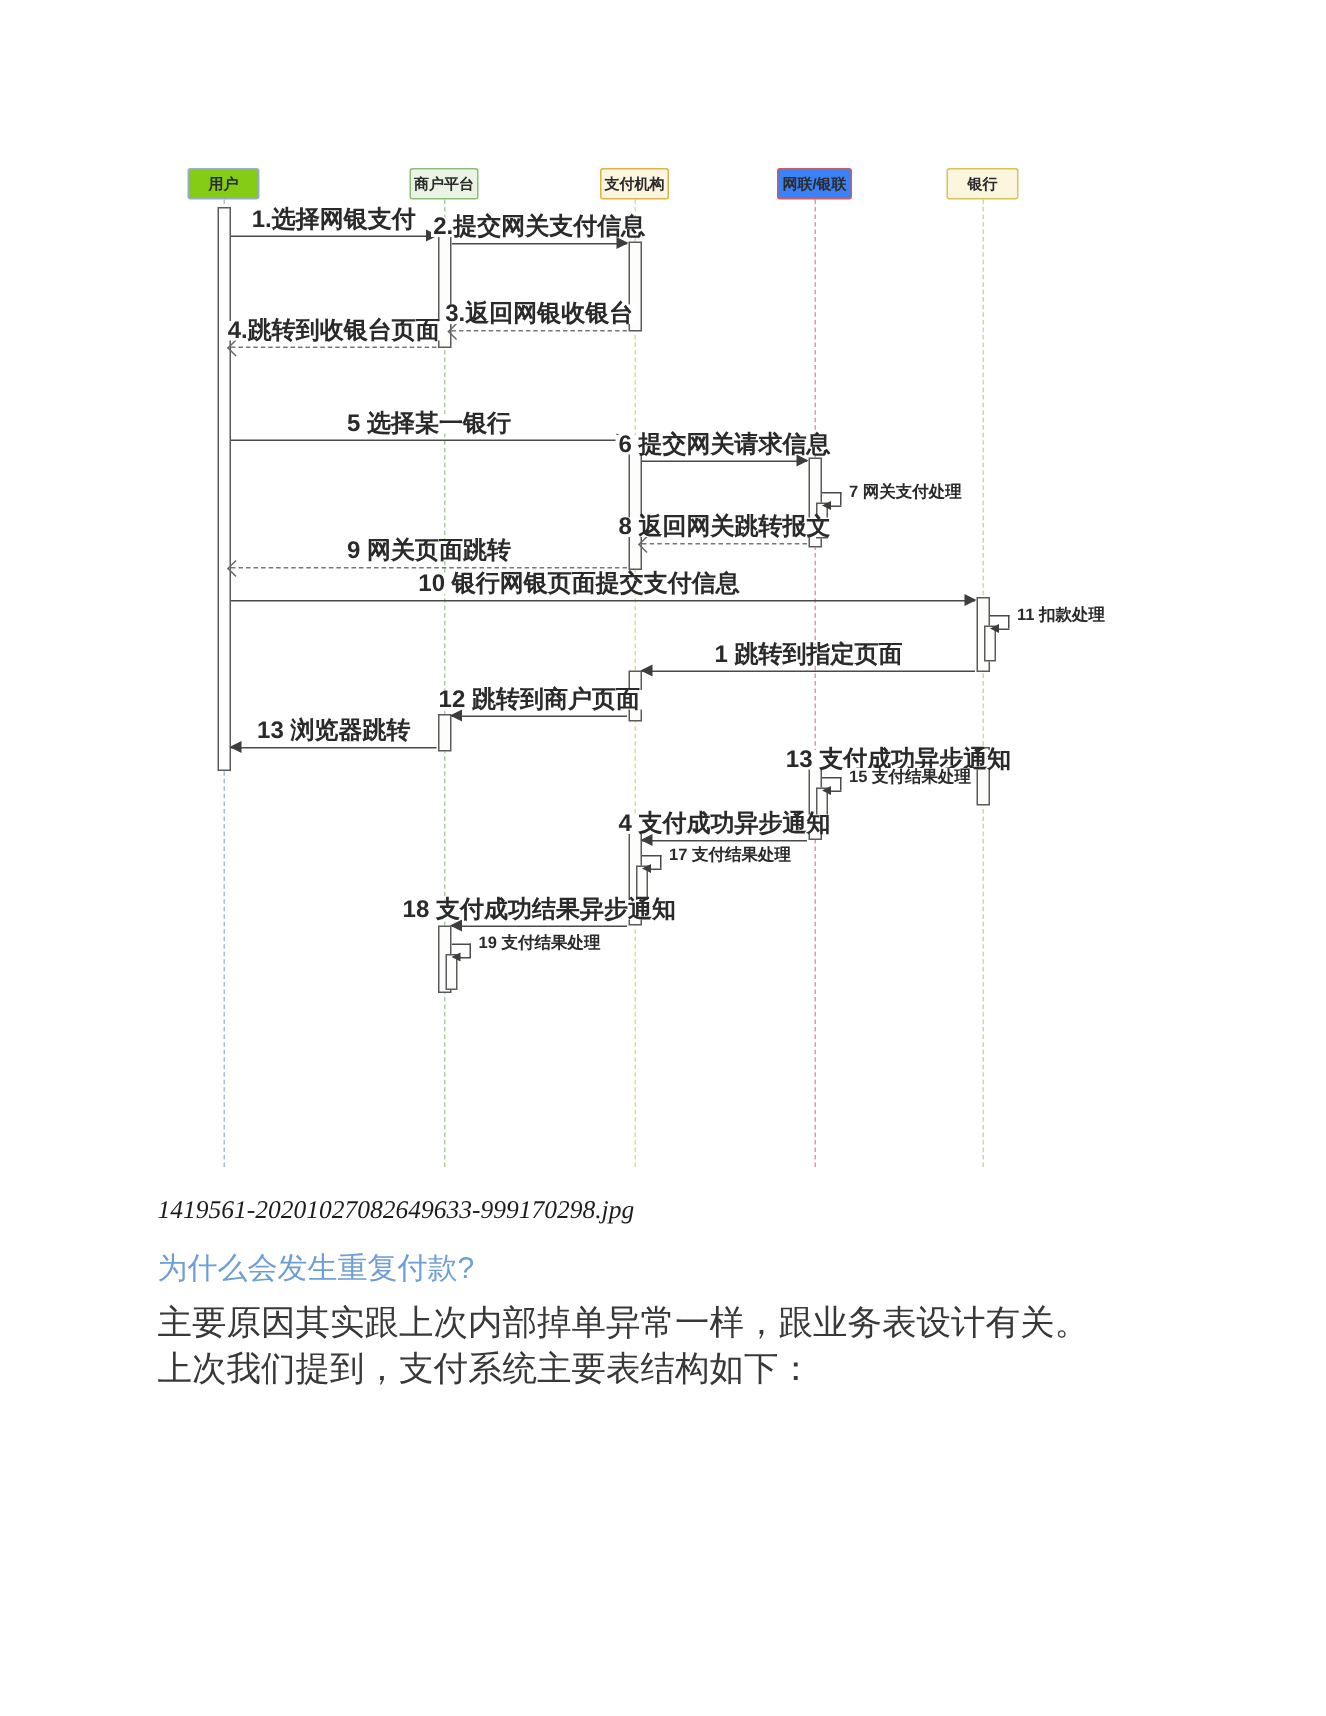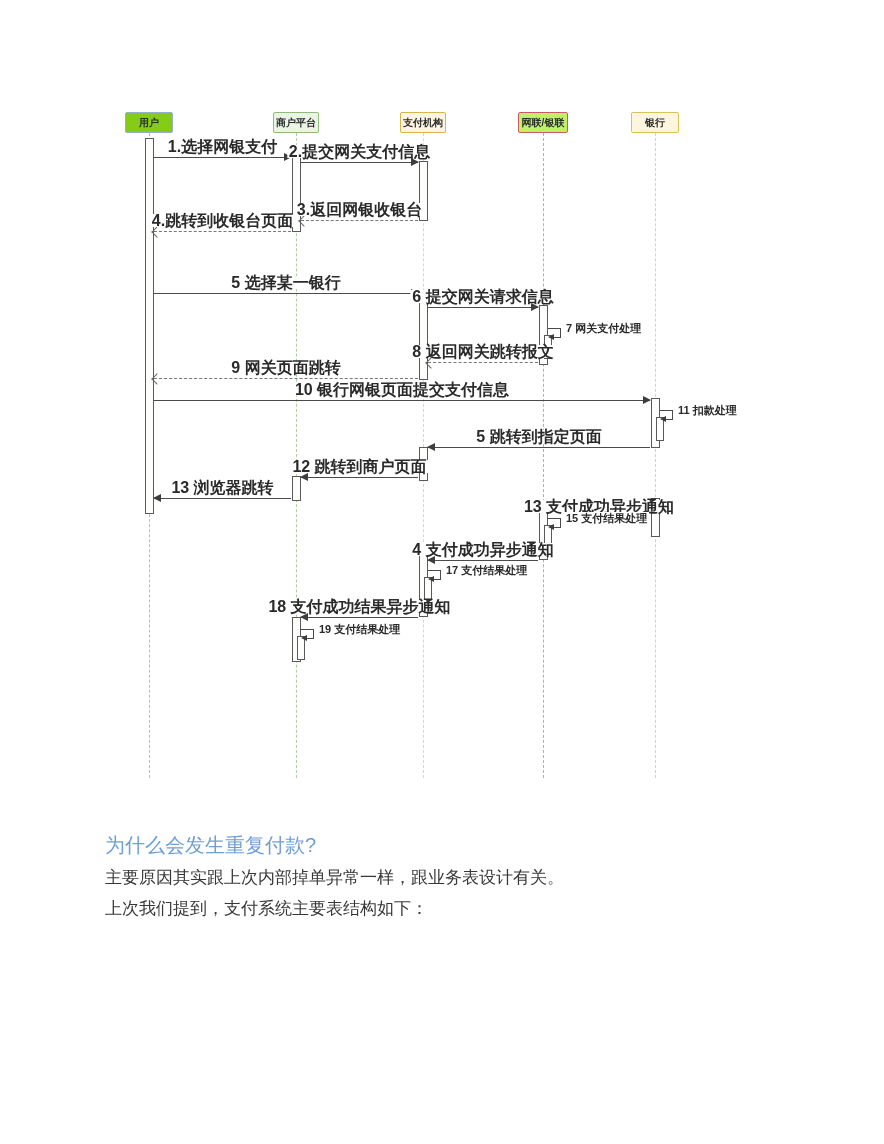--- a/index.html
+++ b/index.html
@@ -25,37 +25,37 @@
   .arr-solid-l{position:absolute;width:0;height:0;border-top:4.5px solid transparent;
                border-bottom:4.5px solid transparent;border-right:8px solid #3d3d3d;z-index:4;}
   .arr-open-l{position:absolute;width:7px;height:7px;border-left:1.3px solid #666;
               border-bottom:1.3px solid #666;transform:rotate(45deg);z-index:4;}
   .arr-self{position:absolute;width:0;height:0;border-top:3.5px solid transparent;
             border-bottom:3.5px solid transparent;border-right:6px solid #3d3d3d;z-index:5;}
   .self-seg{position:absolute;z-index:2;}
   .caption{position:absolute;left:105px;top:797px;font-family:"Liberation Serif","DejaVu Serif",serif;
            font-style:italic;font-size:17px;color:#1c1c1c;}
   .q-heading{position:absolute;left:105px;top:832px;font-size:20px;color:#6e9ed6;}
-  .para{position:absolute;left:105px;font-size:17px;color:#383838;}
+  .para{position:absolute;left:105px;font-size:23px;color:#383838;}
   #para1{top:866px;}
   #para2{top:897px;}
 </style>
 </head>
 <body>
 
 <div id="page">
   <div id="diagram">
       <div class="lifeline" style="left: 148.5px; top: 133px; height: 645px; border-left: 1.2px dashed rgb(170, 189, 213);"></div>
       <div class="actor-box" style="left: 125px; top: 112px; width: 48px; background: #84cc16; border-color: rgb(152, 174, 204);">用户</div>
       <div class="lifeline" style="left: 295.5px; top: 133px; height: 645px; border-left: 1.2px dashed rgb(171, 207, 156);"></div>
       <div class="actor-box" style="left: 273px; top: 112px; width: 46px; background: rgb(234, 244, 228); border-color: rgb(143, 189, 120);">商户平台</div>
       <div class="lifeline" style="left: 422.5px; top: 133px; height: 645px; border-left: 1.2px dashed rgb(230, 216, 152);"></div>
       <div class="actor-box" style="left: 400px; top: 112px; width: 46px; background: rgb(252, 245, 223); border-color: rgb(217, 179, 76);">支付机构</div>
       <div class="lifeline" style="left: 542.5px; top: 133px; height: 645px; border-left: 1.2px dashed rgb(224, 154, 164);"></div>
-      <div class="actor-box" style="left: 518px; top: 112px; width: 50px; background: #bef264; border-color: rgb(204, 90, 102);">网联/银联</div>
+      <div class="actor-box" style="left: 518px; top: 112px; width: 50px; background: #3b82f6; border-color: rgb(204, 90, 102);">网联/银联</div>
       <div class="lifeline" style="left: 654.5px; top: 133px; height: 645px; border-left: 1.2px dashed rgb(224, 212, 148);"></div>
       <div class="actor-box" style="left: 631px; top: 112px; width: 48px; background: rgb(252, 246, 223); border-color: rgb(217, 194, 92);">银行</div>
       <div class="activation" style="left: 144.5px; top: 138px; height: 376px;"></div>
       <div class="activation" style="left: 291.5px; top: 156px; height: 76px;"></div>
       <div class="activation" style="left: 418.5px; top: 161px; height: 60px;"></div>
       <div class="activation" style="left: 418.5px; top: 293px; height: 87px;"></div>
       <div class="activation" style="left: 538.5px; top: 305px; height: 60px;"></div>
       <div class="activation" style="left: 650.5px; top: 398px; height: 50px;"></div>
       <div class="activation" style="left: 418.5px; top: 447px; height: 34px;"></div>
       <div class="activation" style="left: 291.5px; top: 476px; height: 25px;"></div>
@@ -88,30 +88,30 @@
       <div class="activation nested" style="left: 543.5px; top: 335px; height: 24px;"></div>
       <div class="self-label" style="left: 564px; top: 322px;">7 网关支付处理</div>
       <div class="msg-line return" style="left: 428px; top: 362px; width: 110px;"></div>
       <div class="arr-open-l" style="left: 427px; top: 359px;"></div>
       <div class="msg-label" style="left: 483px; top: 345px;">8 返回网关跳转报文</div>
       <div class="msg-line return" style="left: 154px; top: 378px; width: 264px;"></div>
       <div class="arr-open-l" style="left: 153px; top: 375px;"></div>
       <div class="msg-label" style="left: 286px; top: 361px;">9 网关页面跳转</div>
       <div class="msg-line" style="left: 154px; top: 400px; width: 496px;"></div>
       <div class="arr-solid-r" style="left: 643px; top: 396px;"></div>
-      <div class="msg-label" style="left: 402px; top: 383px; text-align: right;">10 银行网银页面提交支付信息</div>
+      <div class="msg-label" style="left: 386px; top: 383px; text-align: right;">10 银行网银页面提交支付信息</div>
       <div class="self-seg" style="left: 659.5px; top: 410px; width: 13px; height: 0px; border-top: 1.3px solid rgb(74, 74, 74);"></div>
       <div class="self-seg" style="left: 672px; top: 410px; width: 0px; height: 9px; border-left: 1.3px solid rgb(74, 74, 74);"></div>
       <div class="self-seg" style="left: 665px; top: 419px; width: 7.5px; height: 0px; border-top: 1.3px solid rgb(74, 74, 74);"></div>
       <div class="arr-self" style="left: 660px; top: 415.5px;"></div>
       <div class="activation nested" style="left: 655.5px; top: 417px; height: 24px;"></div>
       <div class="self-label" style="left: 676px; top: 404px;">11 扣款处理</div>
       <div class="msg-line" style="left: 428px; top: 447px; width: 222px;"></div>
       <div class="arr-solid-l" style="left: 427px; top: 443px;"></div>
-      <div class="msg-label" style="left: 539px; top: 430px;">5 跳转到指定页面</div>
+      <div class="msg-label" style="left: 539px; top: 430px;">1 跳转到指定页面</div>
       <div class="msg-line" style="left: 301px; top: 477px; width: 117px;"></div>
       <div class="arr-solid-l" style="left: 300px; top: 473px;"></div>
       <div class="msg-label" style="left: 359.5px; top: 460px;">12 跳转到商户页面</div>
       <div class="msg-line" style="left: 154px; top: 498px; width: 137px;"></div>
       <div class="arr-solid-l" style="left: 153px; top: 494px;"></div>
       <div class="msg-label" style="left: 222.5px; top: 481px;">13 浏览器跳转</div>
       <div class="msg-line" style="left: 548px; top: 507px; width: 102px;"></div>
       <div class="arr-solid-l" style="left: 547px; top: 503px;"></div>
       <div class="msg-label" style="left: 599px; top: 500px;">13 支付成功异步通知</div>
       <div class="self-seg" style="left: 547.5px; top: 518px; width: 13px; height: 0px; border-top: 1.3px solid rgb(74, 74, 74);"></div>
@@ -132,16 +132,17 @@
       <div class="msg-line" style="left: 301px; top: 617px; width: 117px;"></div>
       <div class="arr-solid-l" style="left: 300px; top: 613px;"></div>
       <div class="msg-label" style="left: 359.5px; top: 600px;">18 支付成功结果异步通知</div>
       <div class="self-seg" style="left: 300.5px; top: 629px; width: 13px; height: 0px; border-top: 1.3px solid rgb(74, 74, 74);"></div>
       <div class="self-seg" style="left: 313px; top: 629px; width: 0px; height: 9px; border-left: 1.3px solid rgb(74, 74, 74);"></div>
       <div class="self-seg" style="left: 306px; top: 638px; width: 7.5px; height: 0px; border-top: 1.3px solid rgb(74, 74, 74);"></div>
       <div class="arr-self" style="left: 301px; top: 634.5px;"></div>
       <div class="activation nested" style="left: 296.5px; top: 636px; height: 24px;"></div>
       <div class="self-label" style="left: 317px; top: 623px;">19 支付结果处理</div>
     </div>
+  <div class="caption">1419561-20201027082649633-999170298.jpg</div>
   <div class="q-heading" style="color: rgb(110, 158, 214);">为什么会发生重复付款?</div>
   <div class="para" id="para1">主要原因其实跟上次内部掉单异常一样，跟业务表设计有关。</div>
   <div class="para" id="para2">上次我们提到，支付系统主要表结构如下：</div>
 </div>
 
 </body></html>

